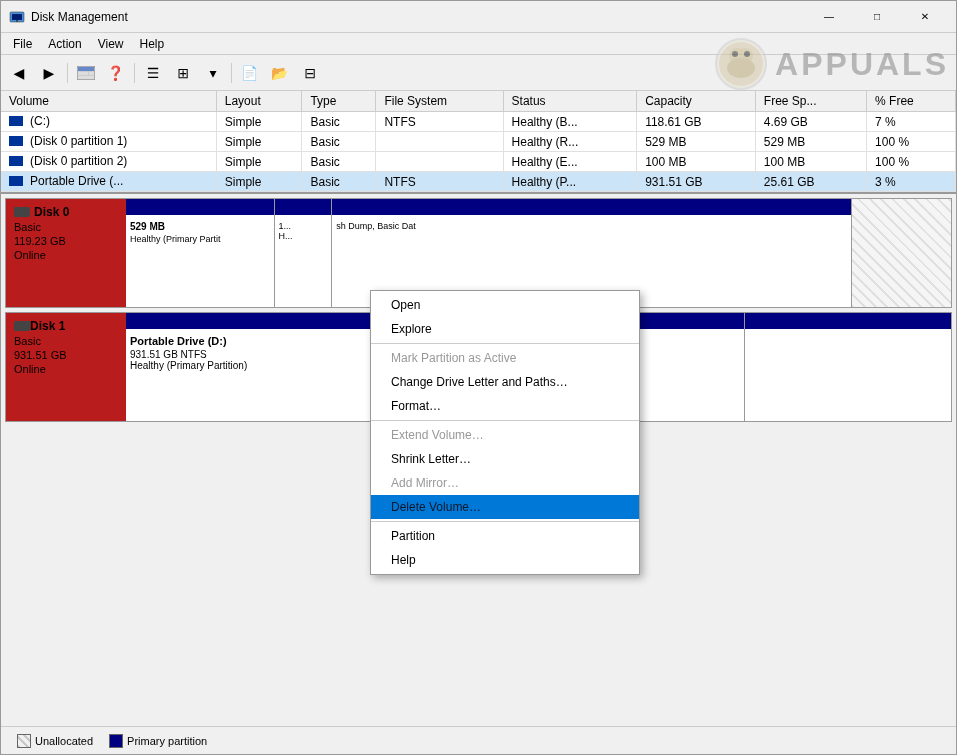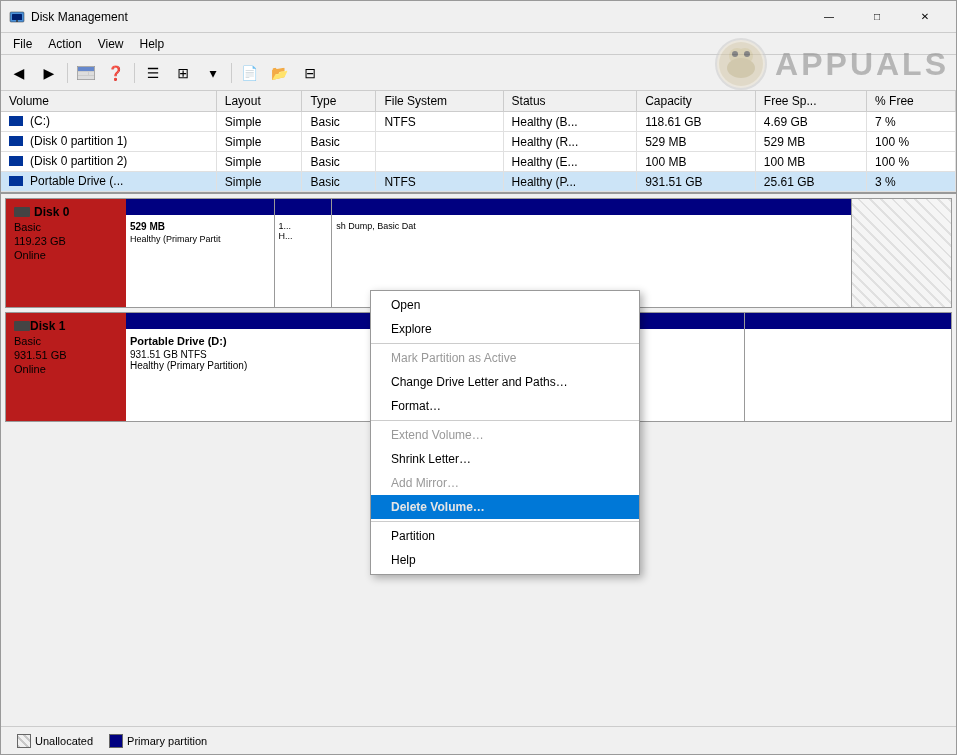--- a/index.html
+++ b/index.html
@@ -265,21 +265,21 @@
       padding: 2px 0;
     }
 
     .ctx-item {
       padding: 5px 20px;
       cursor: pointer;
       font-size: 12px;
       white-space: nowrap;
     }
     .ctx-item.disabled { color: #999; cursor: default; }
-    .ctx-item.highlighted { background: #0078d7; color: #e5e5e5; font-weight: bold; }
+    .ctx-item.highlighted { background: #0078d7; color: #0f172a; }
 
     .ctx-separator {
       height: 1px;
       background: #ccc;
       margin: 2px 0;
     }
   </style>
 </head>
 <body>
 

